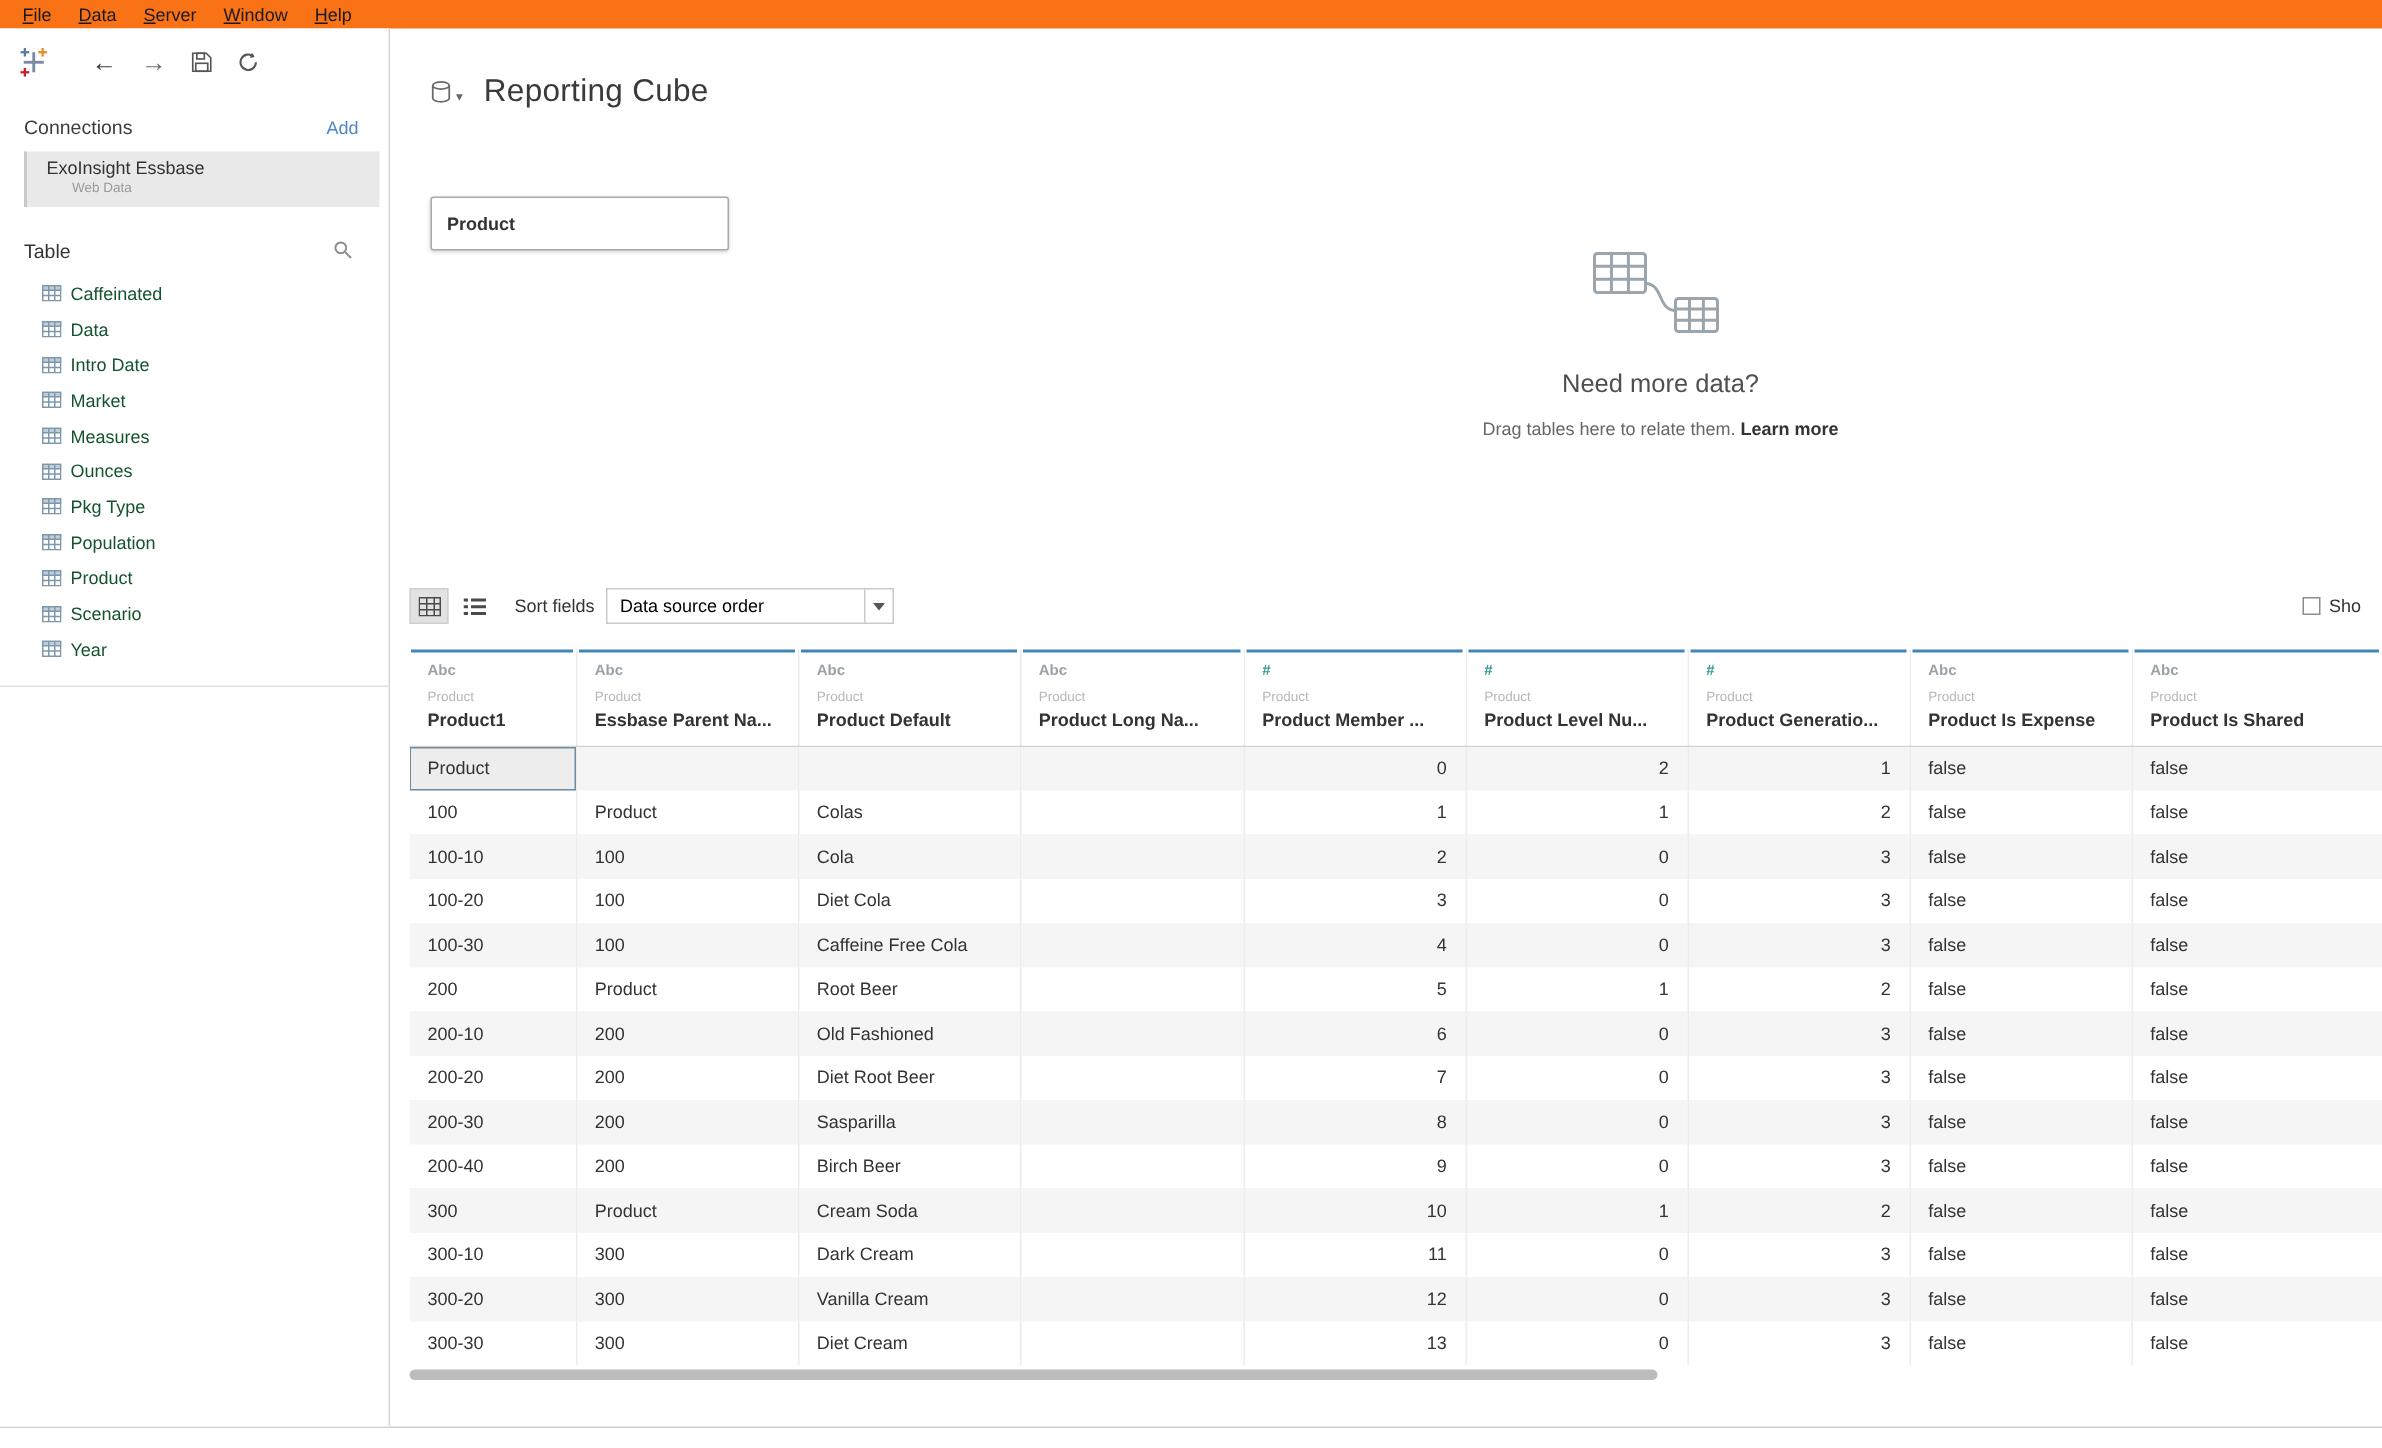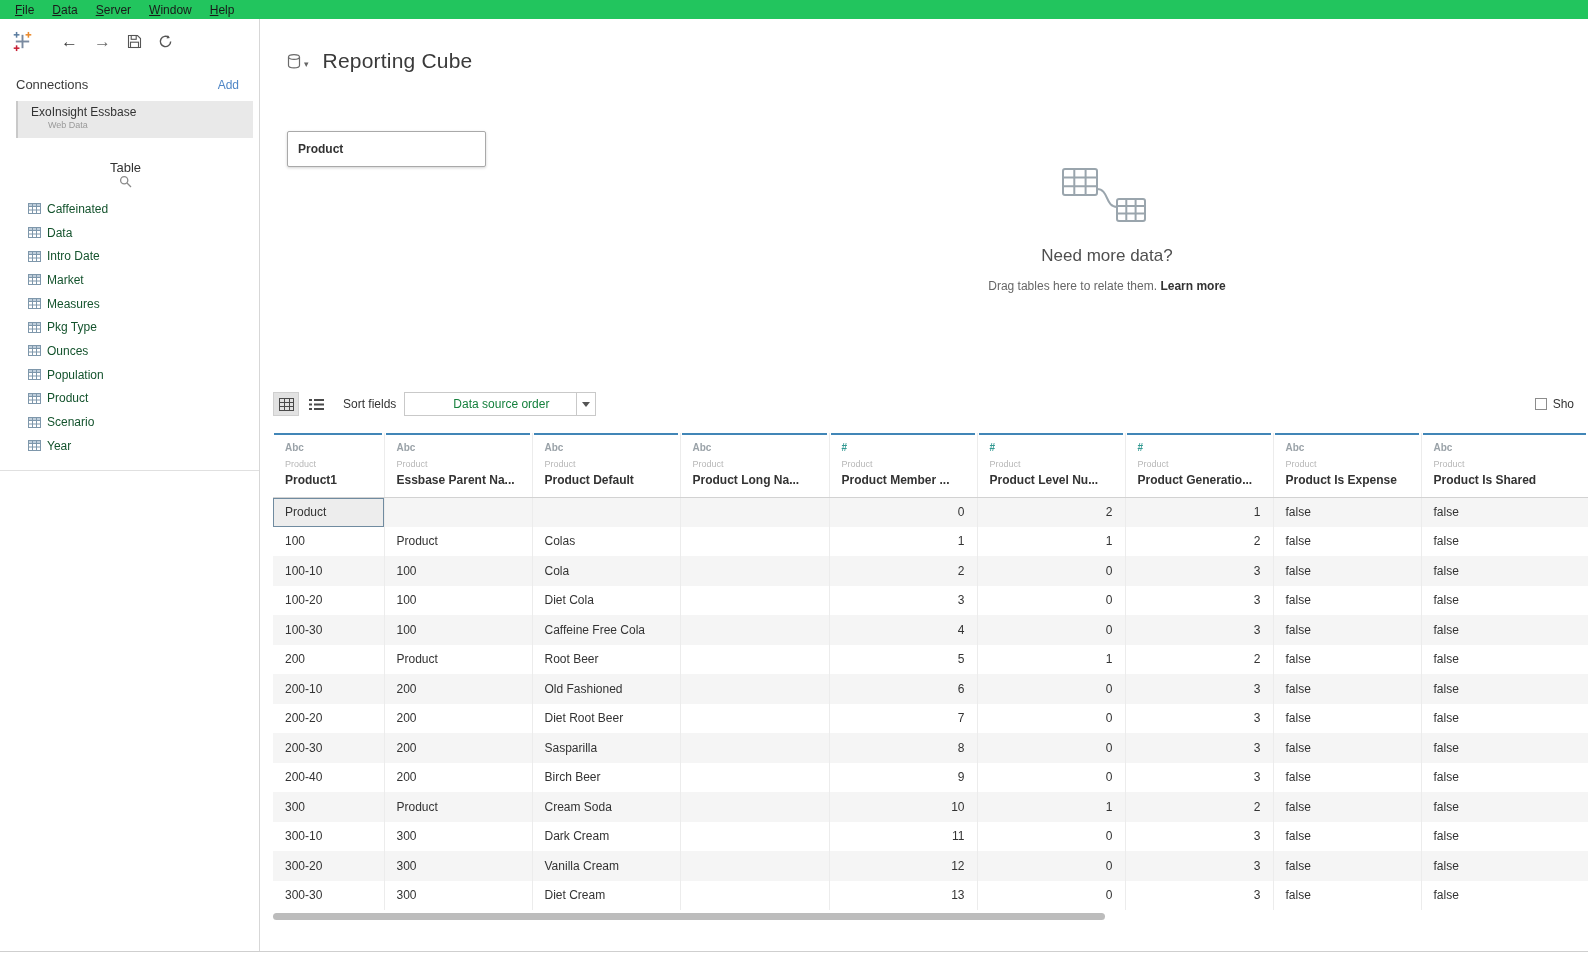--- a/index.html
+++ b/index.html
@@ -1,20 +1,20 @@
 <!DOCTYPE html>
 <html><head>
 <meta charset="utf-8">
 <style>
   * { box-sizing: border-box; margin: 0; padding: 0; }
   html,body { width:1588px; height:965px; overflow:hidden; background:#fff;
     font-family:"Liberation Sans", sans-serif; font-size:12px; color:#333; }
 
   
-  .menubar { height:19px; display:flex; align-items:center; padding-left:6px; background:#22c55e; }
+  .menubar { height:19px; display:flex; align-items:center; padding-left:6px; background:#f97316; }
   .menu-item { padding:0 9px; font-size:12px; color:#1a1a1a; cursor:default; }
 
   .body-row { display:flex; height:932px; }
 
   
   .sidebar { width:260px; min-width:260px; border-right:1px solid #d7d7d7; display:flex; flex-direction:column; background:#fff; }
   .toolbar { height:44px; display:flex; align-items:center; padding-left:12px; gap:16px; }
   .logo { display:flex; align-items:center; margin-right:12px; }
   .nav-arrow { font-size:17px; line-height:1; color:#3c3c3c; cursor:pointer; }
   .nav-arrow.fwd { color:#6e6e6e; }
@@ -22,21 +22,21 @@
 
   .connections-header { display:flex; justify-content:space-between; align-items:baseline; padding:14px 20px 7px 16px; }
   .connections-title { font-size:13px; color:#3c3c3c; }
   .add-link { font-size:12px; color:#4f86c6; cursor:pointer; }
 
   .connection-card { margin:2px 6px 4px 16px; height:37px; background:#e9e9e9; border-left:2px solid #c9c9c9;
       padding:4px 0 0 13px; cursor:pointer; }
   .conn-name { font-size:12px; color:#333; }
   .conn-type { font-size:9px; color:#9a9a9a; margin:1px 0 0 17px; }
 
-  .table-section-header { display:flex; justify-content:space-between; align-items:center; padding:18px 24px 9px 16px;flex-direction:column; }
+  .table-section-header { display:flex; justify-content:space-between; align-items:flex-start; padding:18px 24px 9px 16px; }
   .table-title { font-size:13px; color:#333; }
 
   .table-list { border-bottom:1px solid #e0e0e0; padding-bottom:12px; }
   .table-item { display:flex; align-items:center; gap:6px; height:23.7px; padding-left:28px; font-size:12px; color:#14532d; cursor:pointer; }
   .tbl-icon { display:flex; align-items:center; }
 
   
   .main { flex:1; display:flex; flex-direction:column; position:relative; overflow:hidden; }
   .canvas { height:368px; position:relative; }
 
@@ -55,21 +55,21 @@
   .empty-link { font-weight:700; color:#333; cursor:pointer; }
 
   
   .grid-section { flex:1; display:flex; flex-direction:column; padding-left:13px; overflow:hidden; }
   .grid-toolbar { height:30px; display:flex; align-items:center; gap:4px; position:relative; margin-top:2px; }
   .view-btn { width:26px; height:24px; display:flex; align-items:center; justify-content:center;
       border:1px solid transparent; background:transparent; cursor:pointer; }
   .view-btn.active { background:#e2e2e2; border-color:#cfcfcf; }
   .sort-label { margin:0 4px 0 10px; color:#333; }
   .dropdown { width:192px; height:24px; border:1px solid #c9c9c9; background:#fff; display:flex; align-items:center; cursor:pointer; }
-  .dd-value { flex:1; padding-left:8px; font-size:12px; color:#15803d; white-space:nowrap; overflow:hidden;margin-left:40px; }
+  .dd-value { flex:1; padding-left:8px; font-size:12px; color:#000000; white-space:nowrap; overflow:hidden; }
   .dd-caret-btn { width:19px; height:100%; border-left:1px solid #c9c9c9; display:flex; align-items:center; justify-content:center; }
   .dd-caret { width:0; height:0; border-left:4px solid transparent; border-right:4px solid transparent; border-top:5px solid #555; }
   .show-aliases { position:absolute; right:14px; display:flex; align-items:center; gap:6px; }
   .checkbox { width:12px; height:12px; border:1px solid #8c8c8c; background:#fff; cursor:pointer; }
   .show-label { color:#333; }
 
   .grid-table-wrap { margin-top:14px; }
   table { border-collapse:collapse; table-layout:fixed; width:1315px; }
   th { position:relative; height:64px; vertical-align:top; text-align:left; padding:9px 12px 0;
       border-right:1px solid #ececec; border-bottom:1px solid #d2d2d2; background:#fff; font-weight:400; cursor:pointer; }
@@ -229,33 +229,33 @@
           <div class="table-item">
             <span class="tbl-icon">
               <svg width="13" height="11" viewBox="0 0 13 11">
                 <rect x="0.5" y="0.5" width="12" height="10" fill="#fff" stroke="#7e97ab"></rect>
                 <rect x="0.5" y="0.5" width="12" height="3" fill="#bfcedb" stroke="#7e97ab"></rect>
                 <line x1="4.5" y1="0.5" x2="4.5" y2="10.5" stroke="#7e97ab"></line>
                 <line x1="8.5" y1="0.5" x2="8.5" y2="10.5" stroke="#7e97ab"></line>
                 <line x1="0.5" y1="7" x2="12.5" y2="7" stroke="#7e97ab"></line>
               </svg>
             </span>
+            <span class="tbl-label">Ounces</span>
+          </div>
+          <div class="table-item">
+            <span class="tbl-icon">
+              <svg width="13" height="11" viewBox="0 0 13 11">
+                <rect x="0.5" y="0.5" width="12" height="10" fill="#fff" stroke="#7e97ab"></rect>
+                <rect x="0.5" y="0.5" width="12" height="3" fill="#bfcedb" stroke="#7e97ab"></rect>
+                <line x1="4.5" y1="0.5" x2="4.5" y2="10.5" stroke="#7e97ab"></line>
+                <line x1="8.5" y1="0.5" x2="8.5" y2="10.5" stroke="#7e97ab"></line>
+                <line x1="0.5" y1="7" x2="12.5" y2="7" stroke="#7e97ab"></line>
+              </svg>
+            </span>
             <span class="tbl-label">Pkg Type</span>
-          </div>
-          <div class="table-item">
-            <span class="tbl-icon">
-              <svg width="13" height="11" viewBox="0 0 13 11">
-                <rect x="0.5" y="0.5" width="12" height="10" fill="#fff" stroke="#7e97ab"></rect>
-                <rect x="0.5" y="0.5" width="12" height="3" fill="#bfcedb" stroke="#7e97ab"></rect>
-                <line x1="4.5" y1="0.5" x2="4.5" y2="10.5" stroke="#7e97ab"></line>
-                <line x1="8.5" y1="0.5" x2="8.5" y2="10.5" stroke="#7e97ab"></line>
-                <line x1="0.5" y1="7" x2="12.5" y2="7" stroke="#7e97ab"></line>
-              </svg>
-            </span>
-            <span class="tbl-label">Ounces</span>
           </div>
           <div class="table-item">
             <span class="tbl-icon">
               <svg width="13" height="11" viewBox="0 0 13 11">
                 <rect x="0.5" y="0.5" width="12" height="10" fill="#fff" stroke="#7e97ab"></rect>
                 <rect x="0.5" y="0.5" width="12" height="3" fill="#bfcedb" stroke="#7e97ab"></rect>
                 <line x1="4.5" y1="0.5" x2="4.5" y2="10.5" stroke="#7e97ab"></line>
                 <line x1="8.5" y1="0.5" x2="8.5" y2="10.5" stroke="#7e97ab"></line>
                 <line x1="0.5" y1="7" x2="12.5" y2="7" stroke="#7e97ab"></line>
               </svg>

